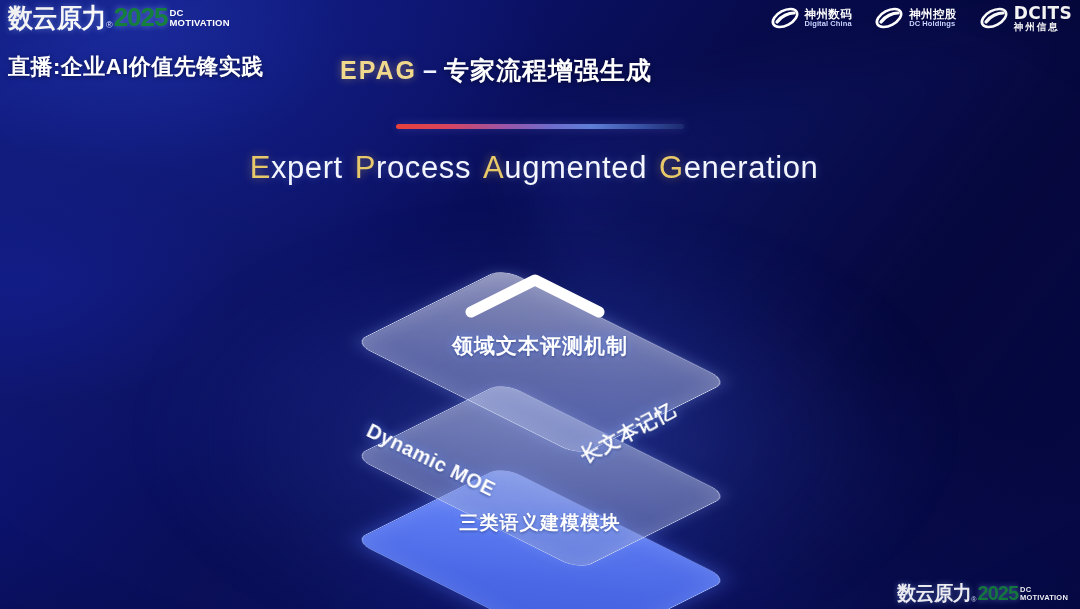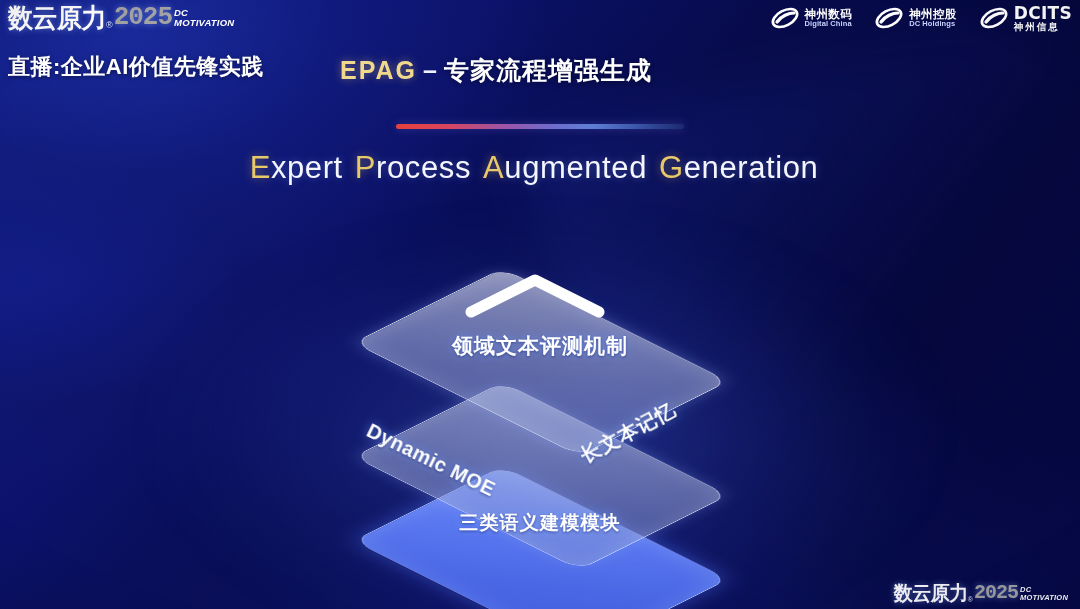--- a/index.html
+++ b/index.html
@@ -79,34 +79,33 @@
     letter-spacing: -0.5px;
     color: #ffffff;
     text-shadow: 0 0 6px rgba(150,180,255,0.55);
     transform: scaleY(1.06);
   }
   .evlogo .reg {
     vertical-align: super;
     color: #dfe6ff;
   }
   .evlogo .yr {
-    font-family: Liberation Mono, monospace;
-    font-weight: bold;
-    color: #a3a3a3;
+    font-family: Liberation Sans, sans-serif;
+    font-weight: bold;
+    color: #15803d;
     letter-spacing: -1px;
     text-shadow: 0 0 6px rgba(150,180,255,0.55);
   }
   .evlogo .dcwrap {
     display: inline-flex;
     flex-direction: column;
     justify-content: flex-end;
     color: #ffffff;
     font-weight: bold;
     letter-spacing: 0.2px;
-    font-style: italic;
   }
 
   #brand-logo {
     position: absolute;
     left: 8px;
     top: 4px;
   }
   #brand-logo .cn { font-size: 25px; }
   #brand-logo .reg { font-size: 9px; margin: 0 1px 0 0; }
   #brand-logo .yr { font-size: 26px; }

